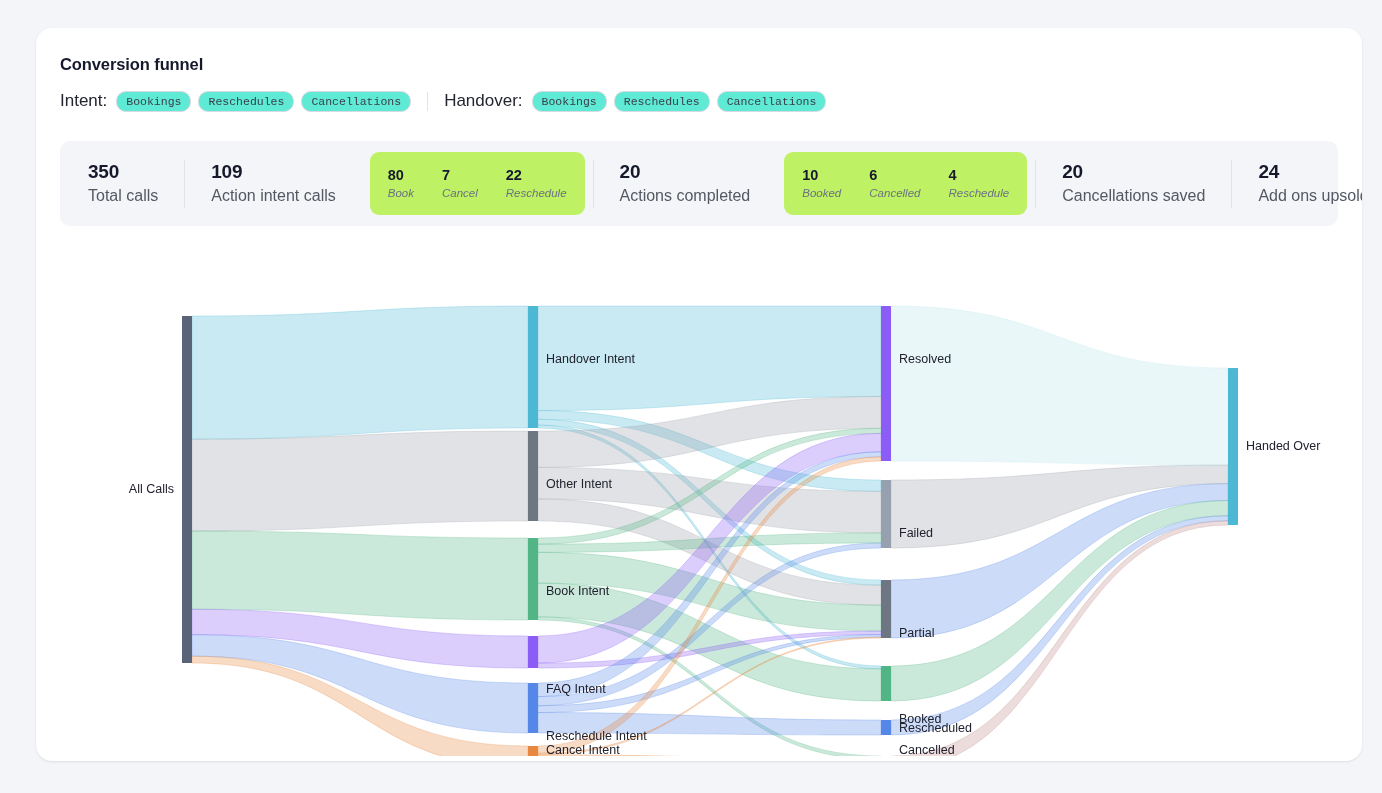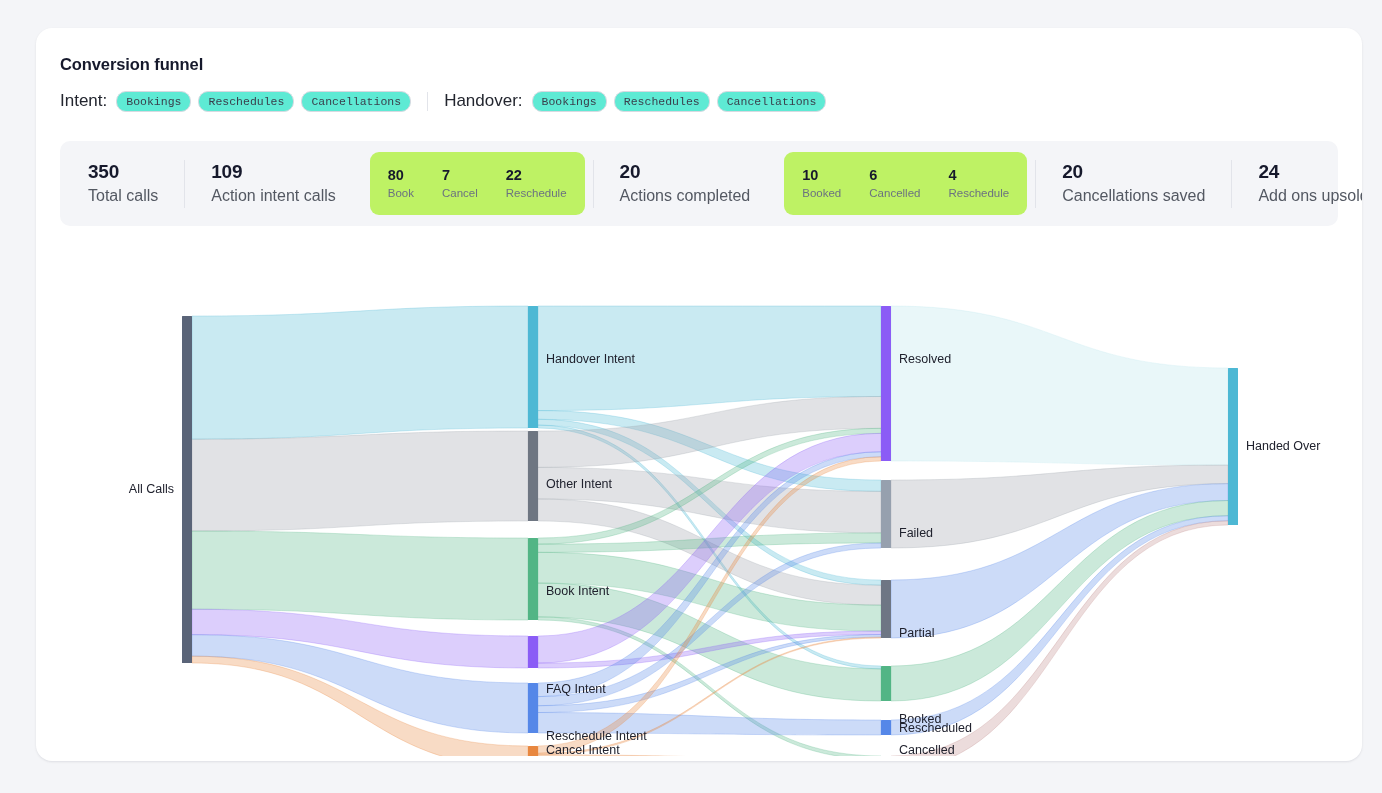--- a/index.html
+++ b/index.html
@@ -142,20 +142,21 @@
     font-size: 14.5px;
     font-weight: 700;
     color: #16192c;
     line-height: 1.35;
   }
   .substat-label {
     font-size: 11.5px;
     color: #6b7280;
     line-height: 1.4;
     white-space: nowrap;
+    font-style: italic;
   }
 
   
   .sankey-wrap {
     position: absolute;
     left: 0;
     top: 218px;
     width: 1326px;
     height: 510px;
   }

